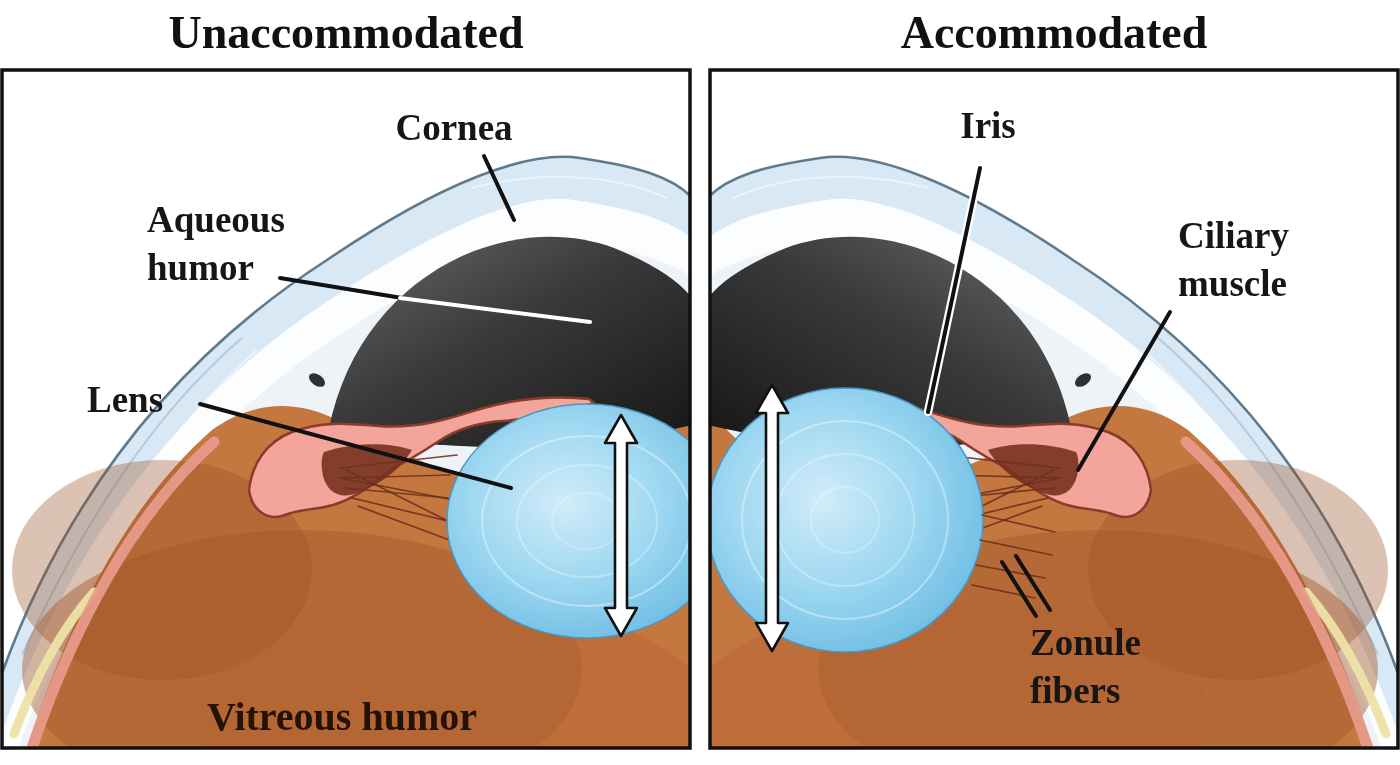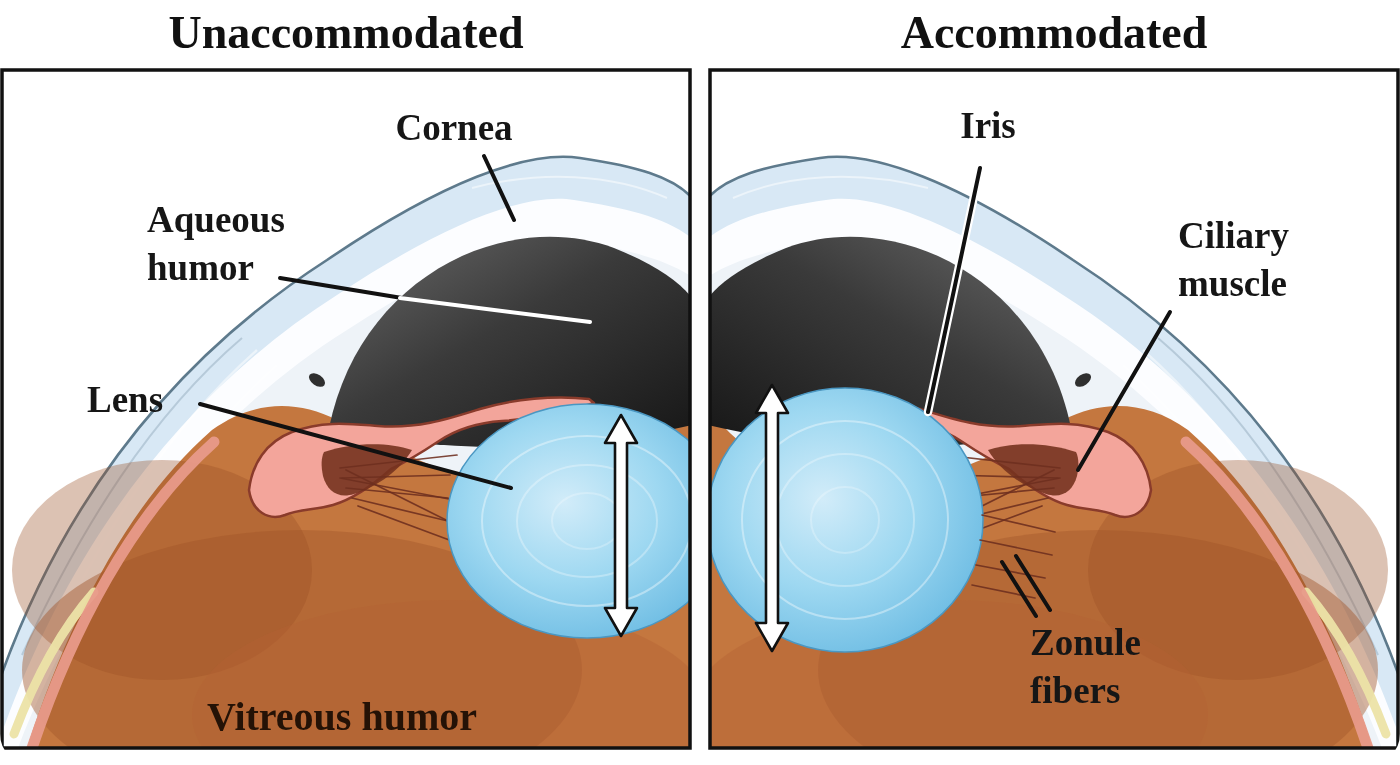--- a/index.html
+++ b/index.html
@@ -1,17 +1,17 @@
 <!DOCTYPE html>
 <html><head>
 <meta charset="utf-8">
 <style>
   html,body{margin:0;padding:0;background:#ffffff;}
   .page{position:relative;width:1400px;height:765px;background:#ffffff;overflow:hidden;
-        font-family:"Liberation Serif",serif;border-radius:31px;}
+        font-family:"Liberation Serif",serif;}
   svg{display:block;}
   .title{font-family:"Liberation Serif",serif;font-weight:700;font-size:46px;fill:#111111;}
   .lbl{font-family:"Liberation Serif",serif;font-weight:700;font-size:37px;fill:#161616;}
   .lbl-vit{font-family:"Liberation Serif",serif;font-weight:700;font-size:40px;fill:#241206;}
   .panel-border{fill:none;stroke:#111111;stroke-width:3.5;}
   .leader{stroke:#111111;stroke-width:4;stroke-linecap:round;fill:none;}
   .leader-white{stroke:#ffffff;stroke-width:4;stroke-linecap:round;fill:none;}
   .leader-casing{stroke:#ffffff;stroke-width:8.5;stroke-linecap:round;fill:none;}
   .zonule{stroke:#6e2f1f;stroke-width:1.7;stroke-linecap:round;opacity:.88;}
   .arrow{fill:#ffffff;stroke:#111111;stroke-width:2.6;stroke-linejoin:round;}

